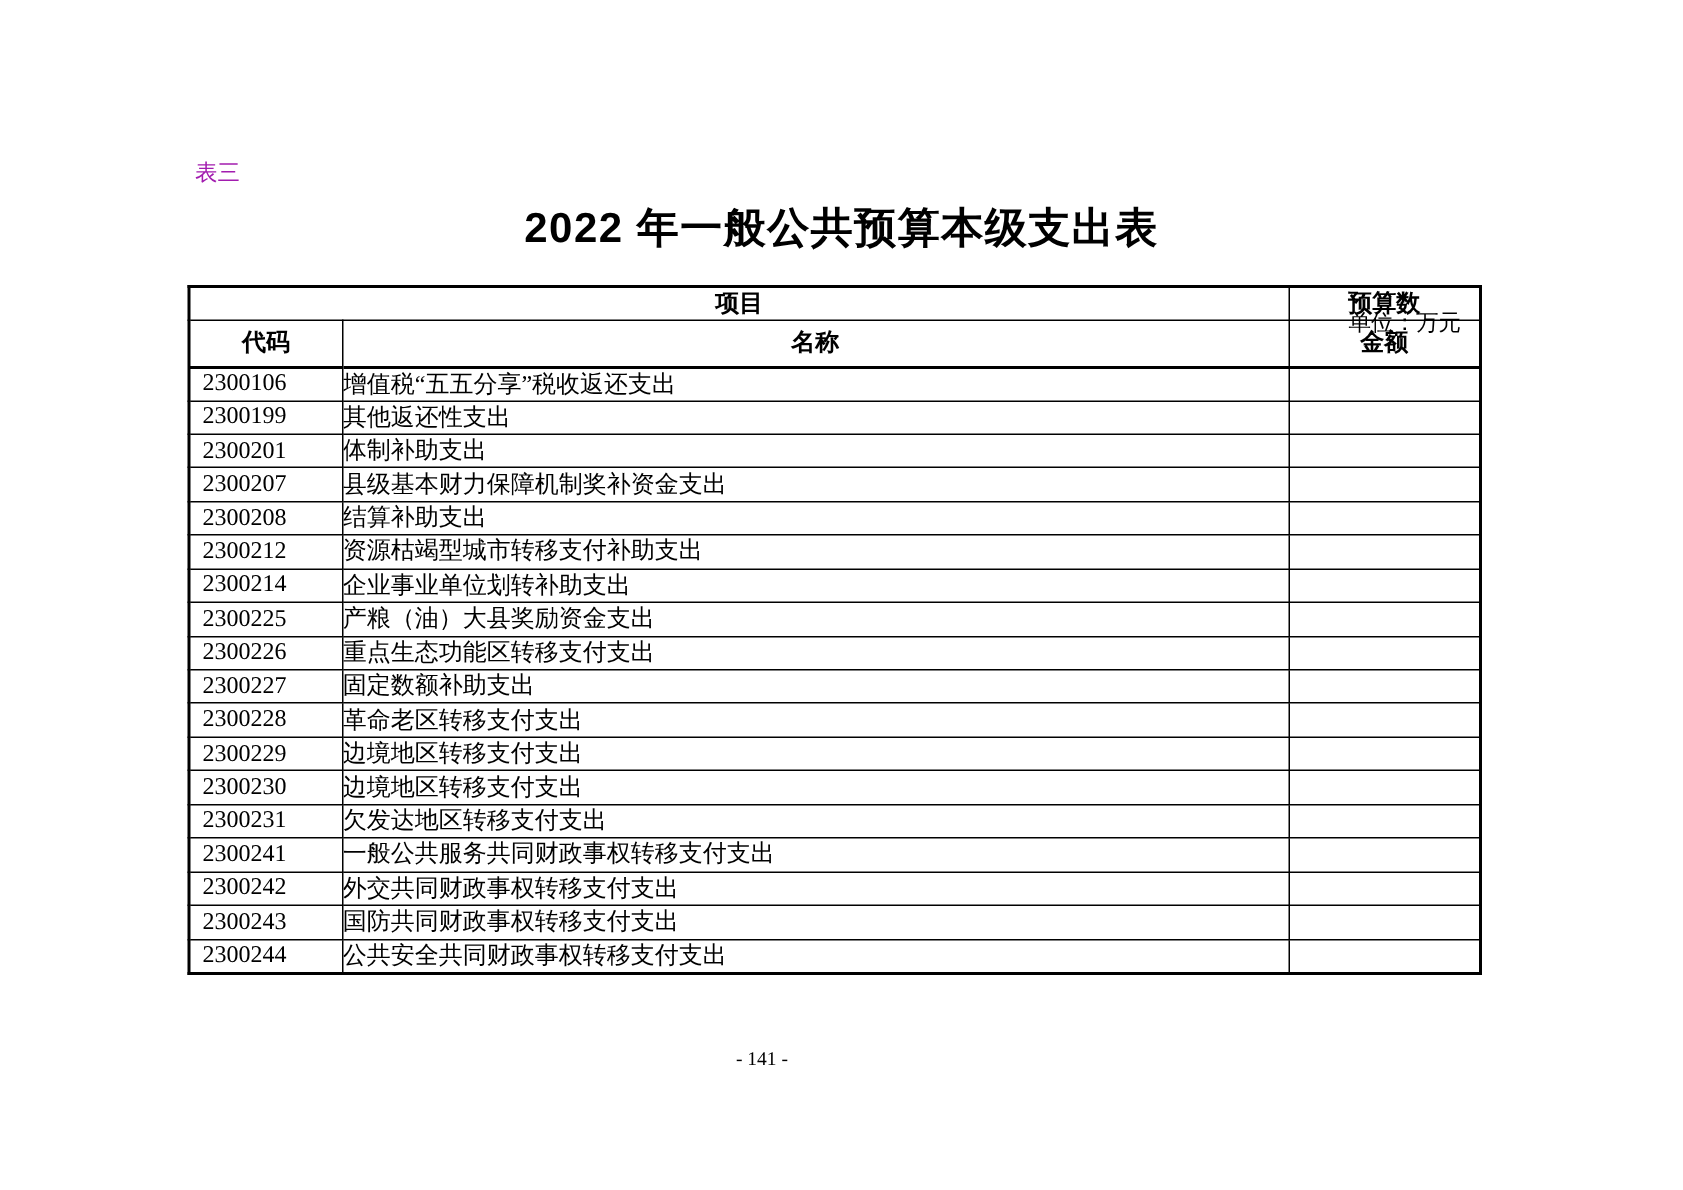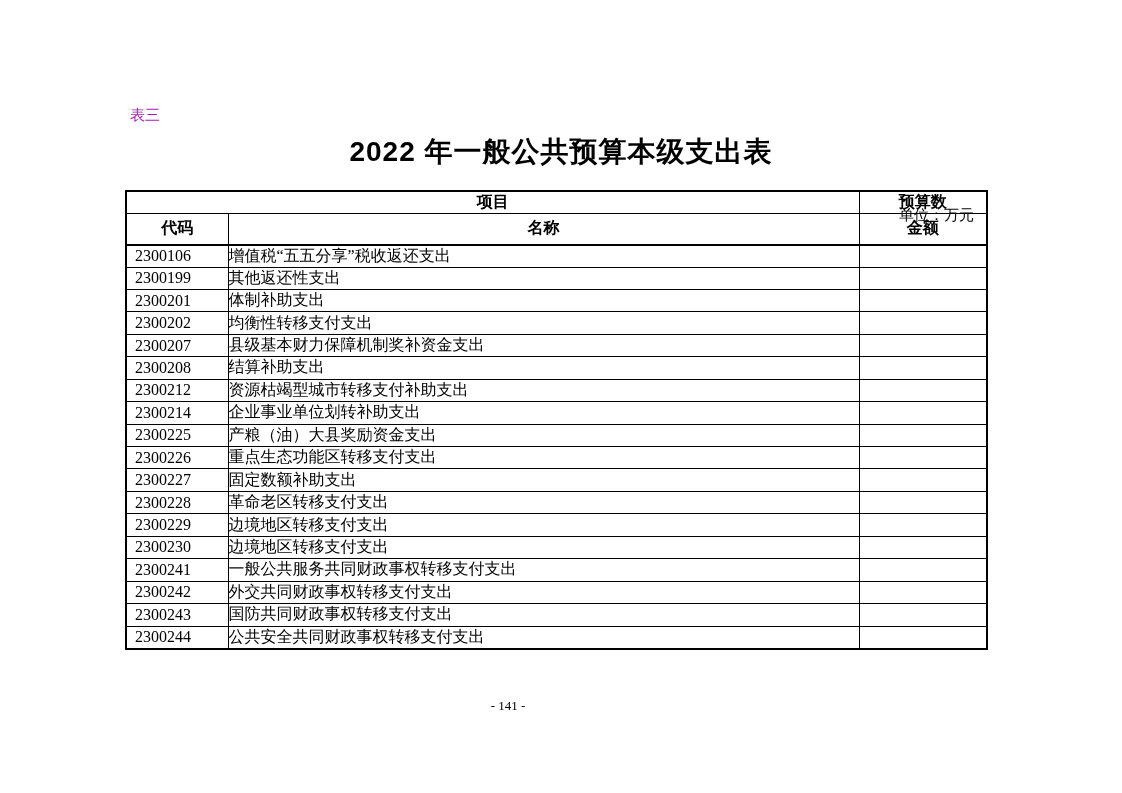--- a/index.html
+++ b/index.html
@@ -124,25 +124,20 @@
     <td class="code-cell">2300199</td>
     <td class="name-cell indent-3">其他返还性支出</td>
     <td class="amount-cell"></td>
   </tr>
         <tr>
     <td class="code-cell">2300201</td>
     <td class="name-cell indent-3">体制补助支出</td>
     <td class="amount-cell"></td>
   </tr>
         <tr>
-    <td class="code-cell">2300202</td>
-    <td class="name-cell indent-3">均衡性转移支付支出</td>
-    <td class="amount-cell"></td>
-  </tr>
-        <tr>
     <td class="code-cell">2300207</td>
     <td class="name-cell indent-3">县级基本财力保障机制奖补资金支出</td>
     <td class="amount-cell"></td>
   </tr>
         <tr>
     <td class="code-cell">2300208</td>
     <td class="name-cell indent-3">结算补助支出</td>
     <td class="amount-cell"></td>
   </tr>
         <tr>
@@ -179,20 +174,25 @@
     <td class="code-cell">2300229</td>
     <td class="name-cell indent-3">边境地区转移支付支出</td>
     <td class="amount-cell"></td>
   </tr>
         <tr>
     <td class="code-cell">2300230</td>
     <td class="name-cell indent-3">边境地区转移支付支出</td>
     <td class="amount-cell"></td>
   </tr>
         <tr>
+    <td class="code-cell">2300231</td>
+    <td class="name-cell indent-3">欠发达地区转移支付支出</td>
+    <td class="amount-cell"></td>
+  </tr>
+        <tr>
     <td class="code-cell">2300241</td>
     <td class="name-cell indent-3">一般公共服务共同财政事权转移支付支出</td>
     <td class="amount-cell"></td>
   </tr>
         <tr>
     <td class="code-cell">2300242</td>
     <td class="name-cell indent-3">外交共同财政事权转移支付支出</td>
     <td class="amount-cell"></td>
   </tr>
         <tr>

